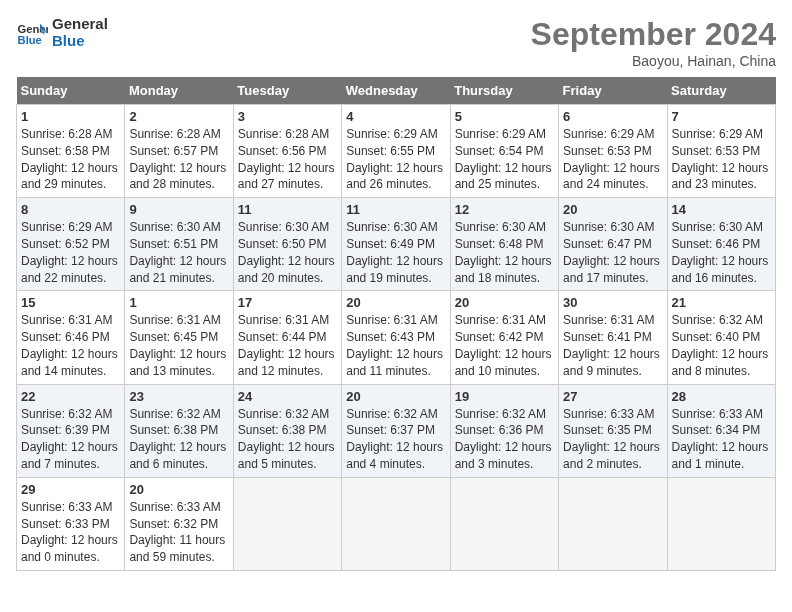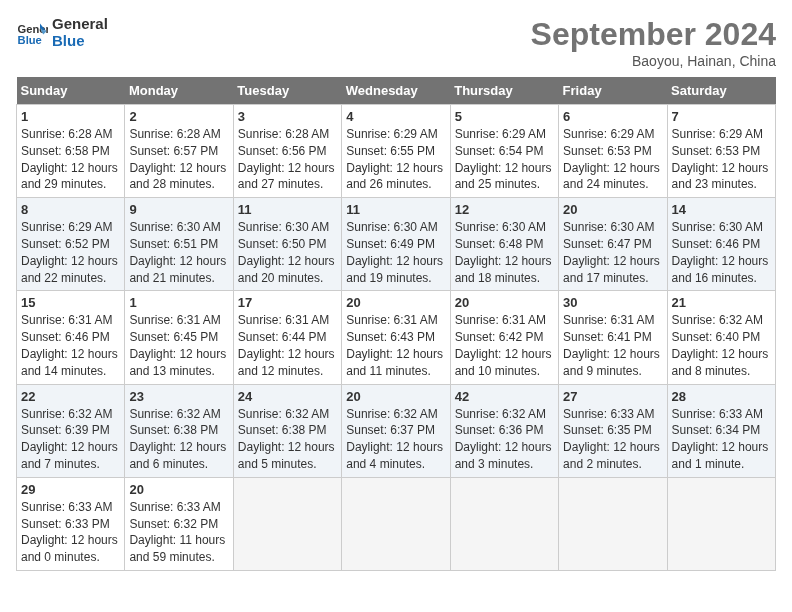--- a/index.html
+++ b/index.html
@@ -216,21 +216,21 @@
         </td>
         <td>
           <span class="day-num">24</span>
           <div class="day-info">Sunrise: 6:32 AM<br>Sunset: 6:38 PM<br>Daylight: 12 hours and 5 minutes.</div>
         </td>
         <td>
           <span class="day-num">20</span>
           <div class="day-info">Sunrise: 6:32 AM<br>Sunset: 6:37 PM<br>Daylight: 12 hours and 4 minutes.</div>
         </td>
         <td>
-          <span class="day-num">42</span>
+          <span class="day-num">19</span>
           <div class="day-info">Sunrise: 6:32 AM<br>Sunset: 6:36 PM<br>Daylight: 12 hours and 3 minutes.</div>
         </td>
         <td>
           <span class="day-num">27</span>
           <div class="day-info">Sunrise: 6:33 AM<br>Sunset: 6:35 PM<br>Daylight: 12 hours and 2 minutes.</div>
         </td>
         <td>
           <span class="day-num">28</span>
           <div class="day-info">Sunrise: 6:33 AM<br>Sunset: 6:34 PM<br>Daylight: 12 hours and 1 minute.</div>
         </td>

